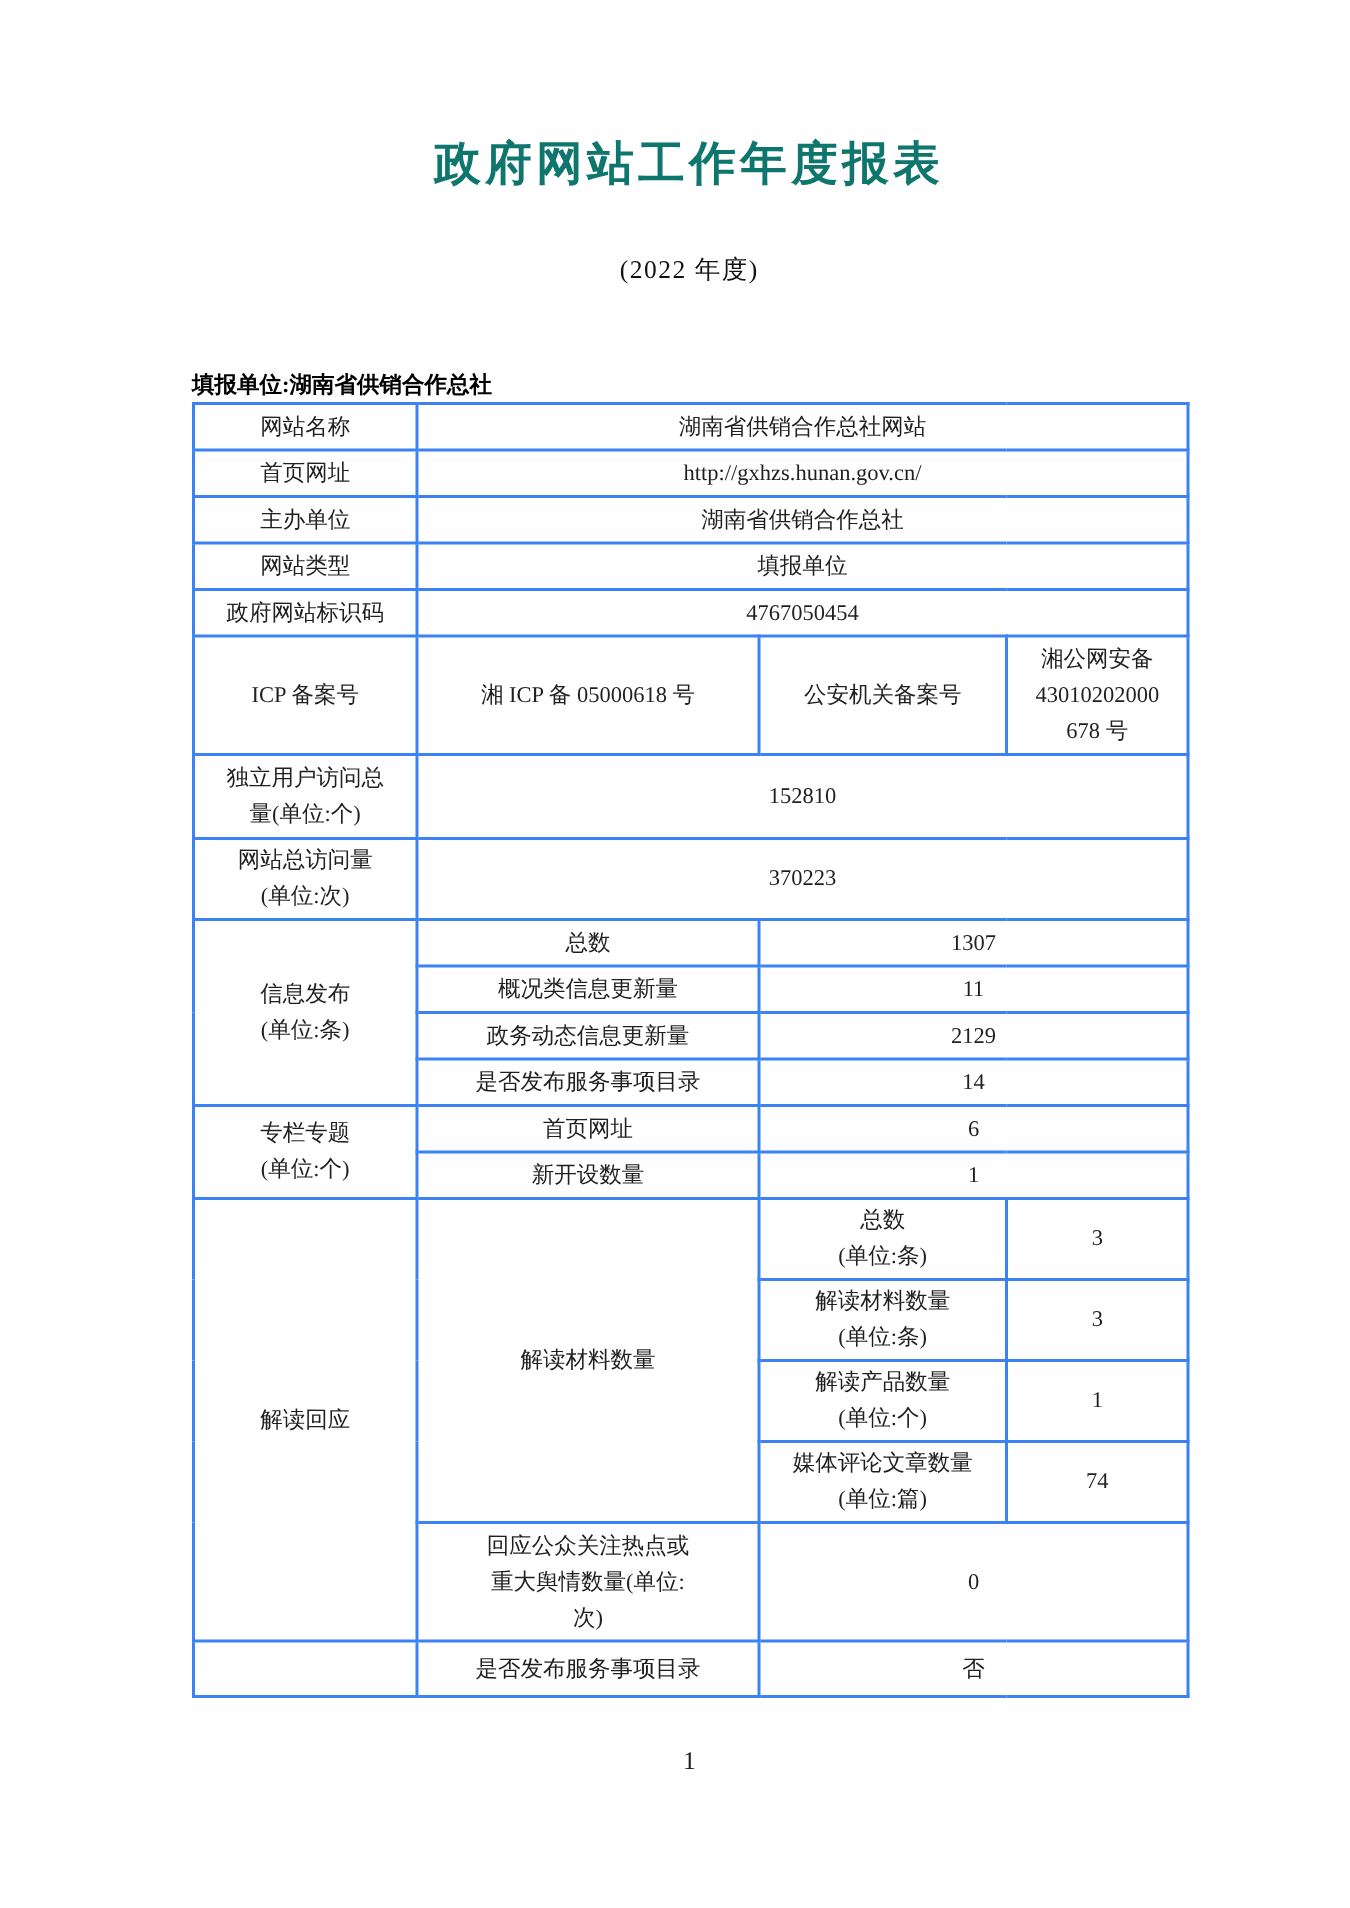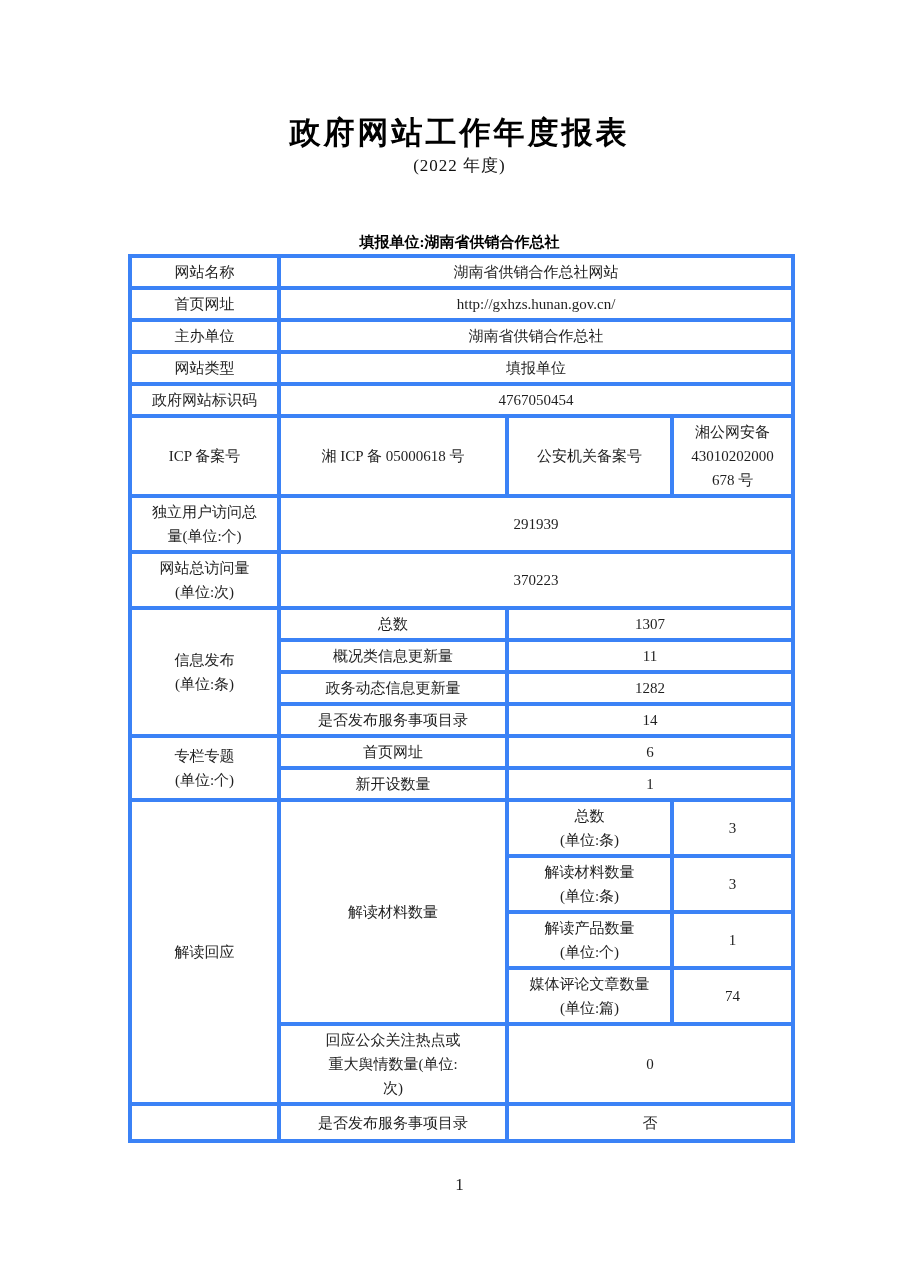--- a/index.html
+++ b/index.html
@@ -7,50 +7,51 @@
   body {
     width: 900px; height: 1272px;
     font-family: "Liberation Serif", "DejaVu Serif", serif;
     color: #1f1f1f;
     overflow: hidden;
   }
   .page { width: 900px; height: 1272px; position: relative; }
   .content { width: 663px; margin-left: 128px; }
 
   .doc-title {
-    padding-top: 112px;
+    padding-top: 88px;
     text-align: center;
     font-family: "Liberation Sans", "DejaVu Sans", sans-serif;
     font-weight: bold;
     font-size: 31px;
     letter-spacing: 3px;
-    color: #000000;
+    color: #0f766e;
   }
   .doc-subtitle {
+    margin-top: 38px;
     text-align: center;
     font-size: 17px;
     letter-spacing: 1px;
     color: #111;
   }
   .reporting-unit {
     margin-top: 56px;
     margin-bottom: 2px;
     font-weight: bold;
     font-size: 15px;
     color: #000;
-    text-align: center;
+    text-align: left;
   }
 
   table.report {
     border-collapse: collapse;
     table-layout: fixed;
     width: 663px;
   }
   table.report td {
-    border: 4px solid #3b82f6;
+    border: 2px solid #3b82f6;
     text-align: center;
     vertical-align: middle;
     font-size: 15px;
     line-height: 1.6;
     padding: 2px 5px;
     white-space: pre-line;
     color: #1f1f1f;
   }
   td.val { font-size: 16px; }
   tr.r31 { height: 31px; }
@@ -109,41 +110,41 @@
           <td>ICP 备案号</td>
           <td class="val">湘 ICP 备 05000618 号</td>
           <td>公安机关备案号</td>
           <td class="val">湘公网安备
 43010202000
 678 号</td>
         </tr>
         <tr class="r56">
           <td>独立用户访问总
 量(单位:个)</td>
-          <td colspan="3" class="val">291939</td>
+          <td colspan="3" class="val">152810</td>
         </tr>
         <tr class="r54">
           <td>网站总访问量
 (单位:次)</td>
           <td colspan="3" class="val">370223</td>
         </tr>
 
         <tr class="r31">
           <td rowspan="4">信息发布
 (单位:条)</td>
           <td>总数</td>
           <td colspan="2" class="val">1307</td>
         </tr>
         <tr class="r31">
           <td>概况类信息更新量</td>
           <td colspan="2" class="val">11</td>
         </tr>
         <tr class="r31">
           <td>政务动态信息更新量</td>
-          <td colspan="2" class="val">1282</td>
+          <td colspan="2" class="val">2129</td>
         </tr>
         <tr class="r31">
           <td>是否发布服务事项目录</td>
           <td colspan="2" class="val">14</td>
         </tr>
 
         <tr class="r31">
           <td rowspan="2">专栏专题
 (单位:个)</td>
           <td>首页网址</td>

